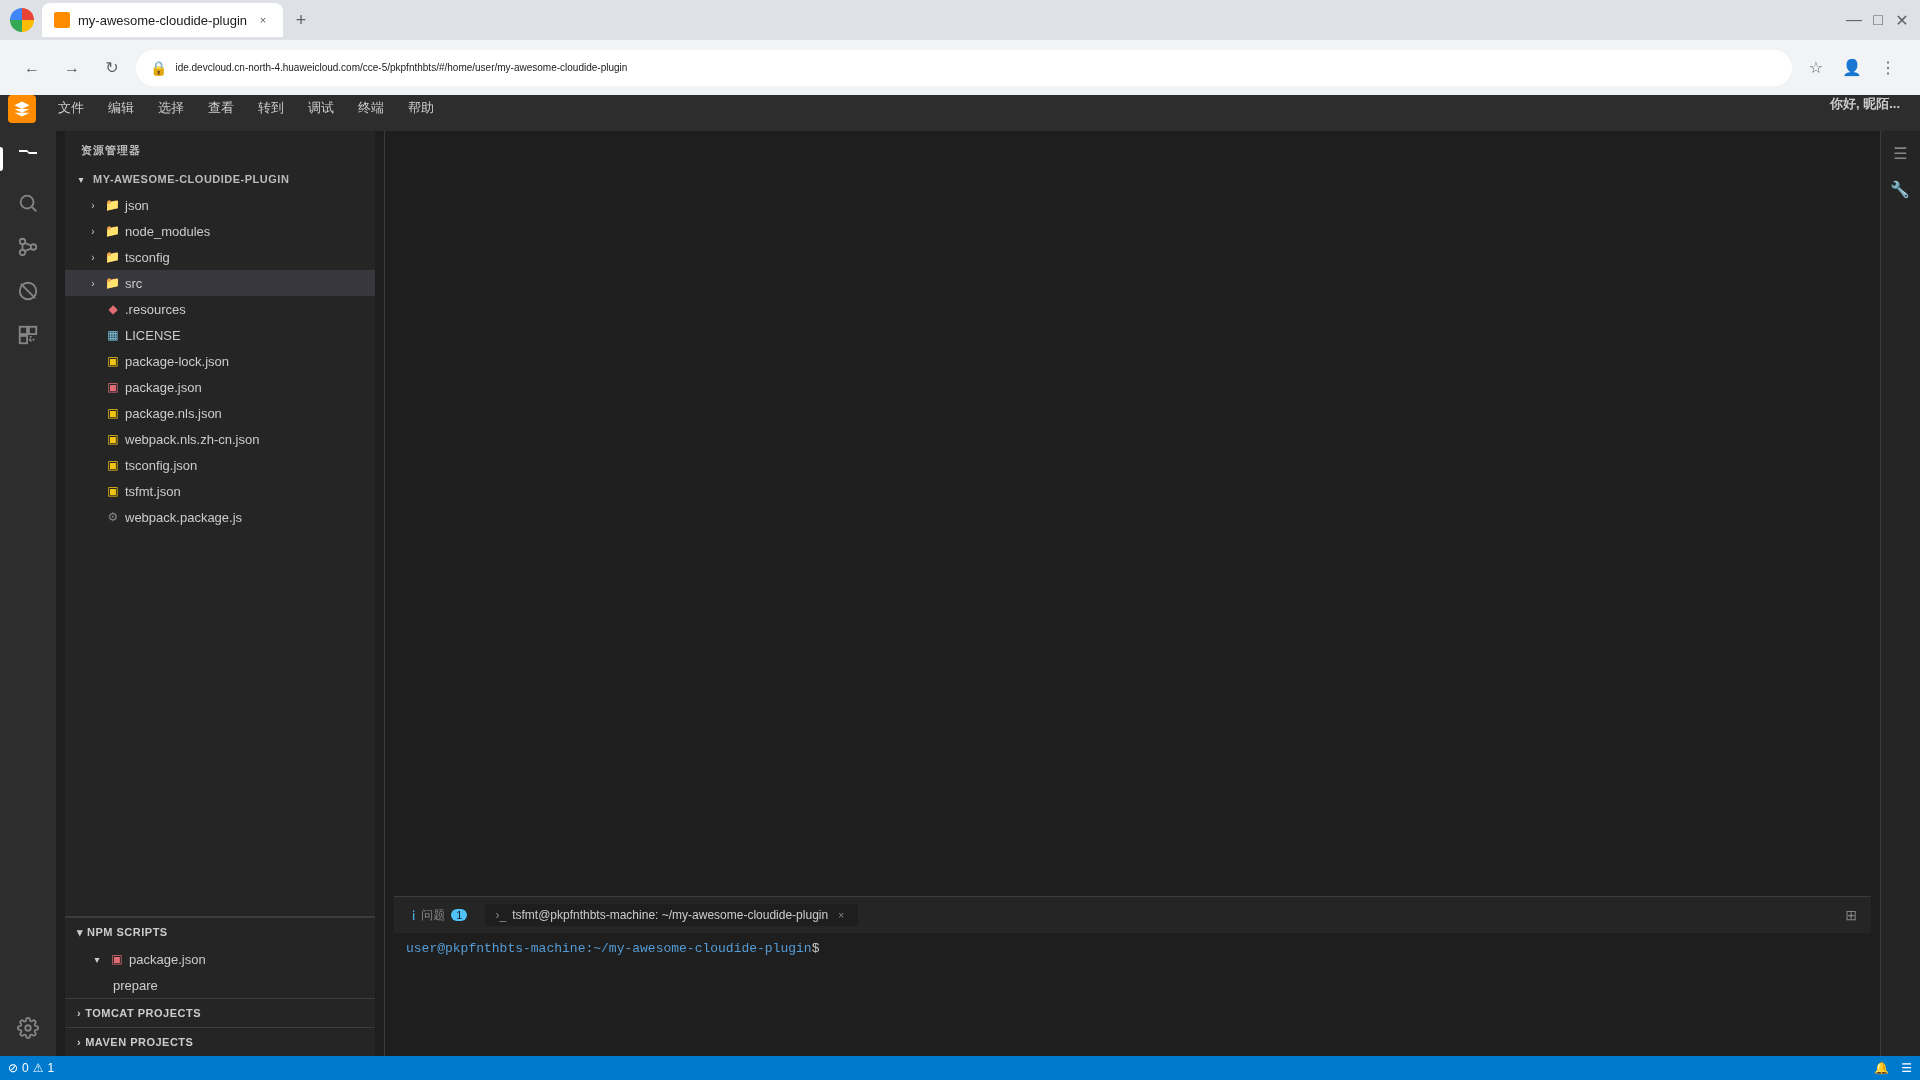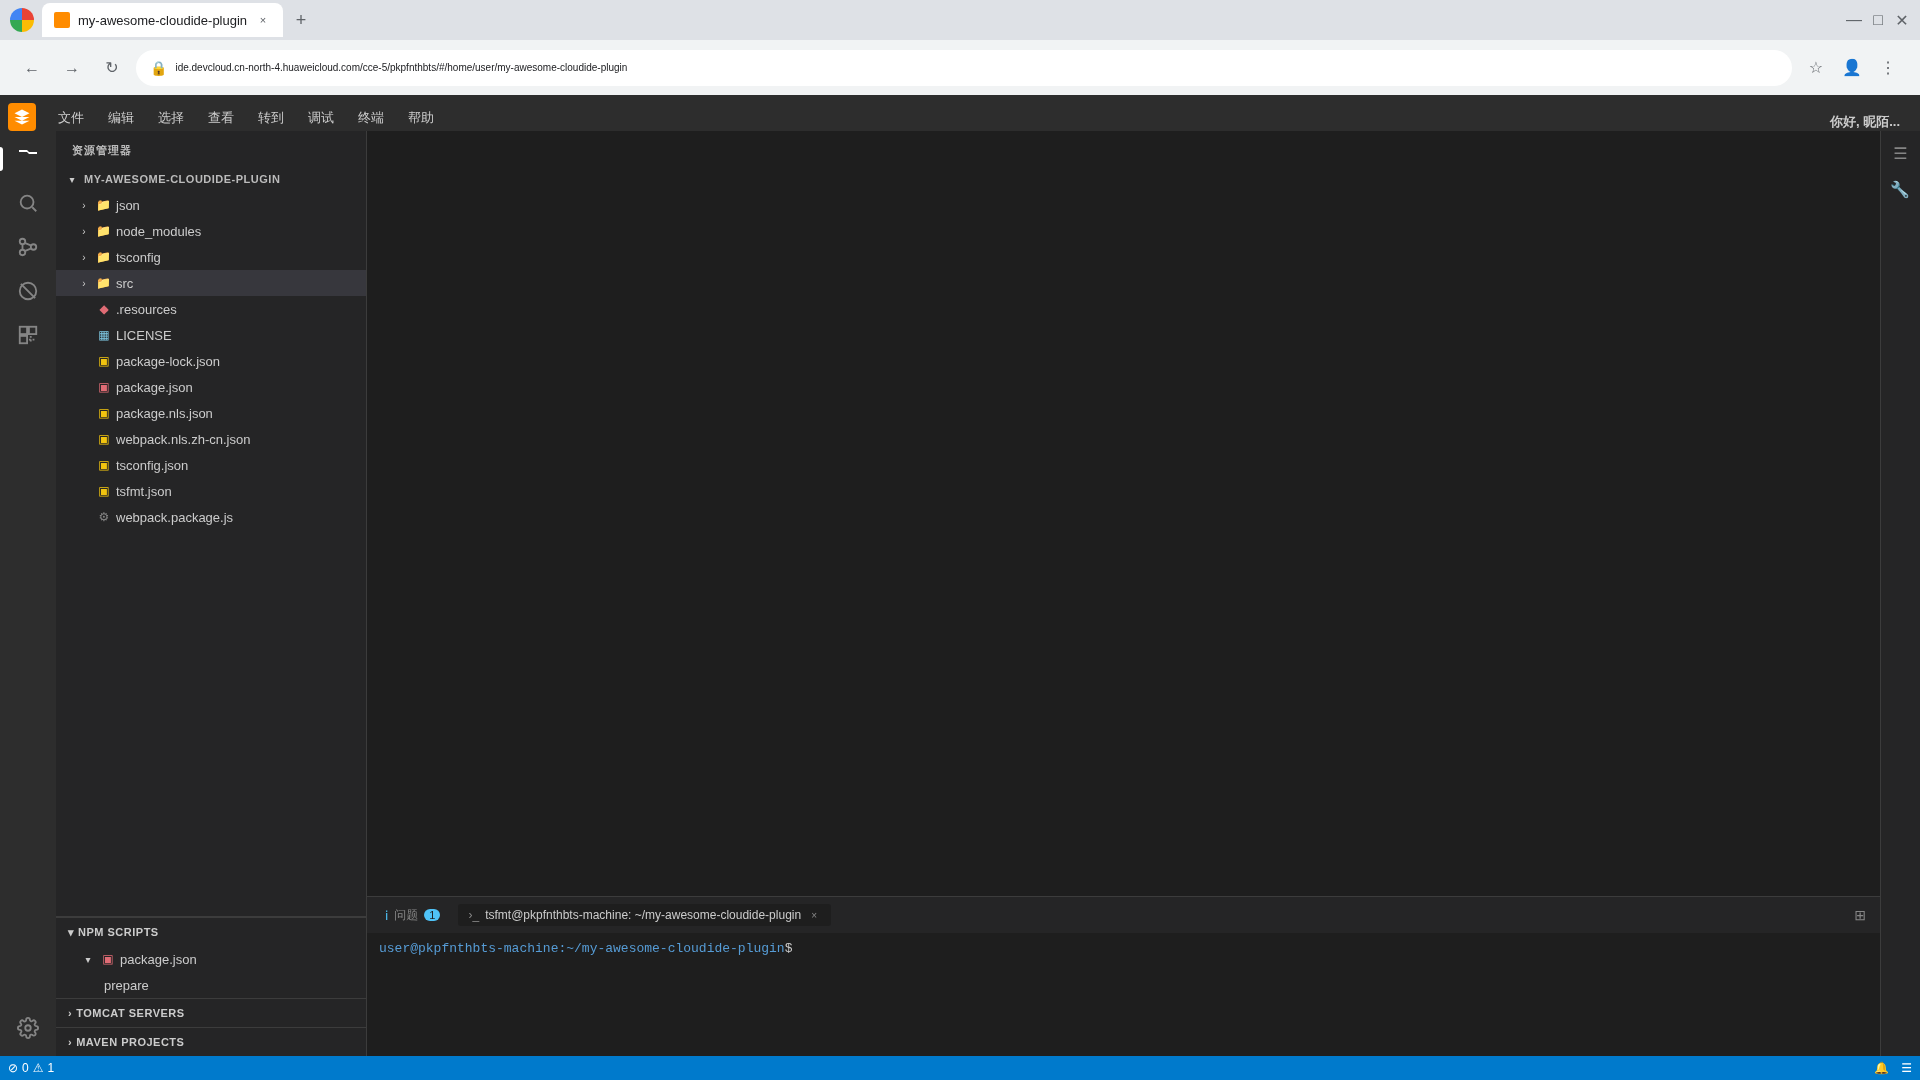--- a/index.html
+++ b/index.html
@@ -163,21 +163,21 @@
       flex-direction: column;
       height: calc(1080px - 95px);
       background: #1e1e1e;
     }
 
     
     .menubar {
       height: 36px;
       background: #2d2d2d;
       display: flex;
-      align-items: flex-end;
+      align-items: flex-start;
       padding: 0 8px;
       gap: 4px;
       flex-shrink: 0;
     }
     .app-logo {
       width: 28px;
       height: 28px;
       background: #ff8c00;
       border-radius: 4px;
       display: flex;
@@ -201,20 +201,21 @@
       font-size: 13px;
       padding: 0 12px;
       font-weight: bold;
     }
 
     
     .main-content {
       display: flex;
       flex: 1;
       overflow: hidden;
+      gap: 9px;
     }
 
     
     .activity-bar {
       width: 56px;
       background: #2d2d2d;
       display: flex;
       flex-direction: column;
       align-items: center;
       padding: 8px 0;
@@ -676,21 +677,21 @@
             <span class="tree-label">package.json</span>
           </div>
           <div class="tree-item" style="padding-left:48px;">
             <span class="tree-label">prepare</span>
           </div>
         </div>
 
         <div class="panel-section">
           <div class="panel-header">
             <span>›</span>
-            <span>TOMCAT SERVERS</span>
+            <span>TOMCAT PROJECTS</span>
           </div>
         </div>
 
         <div class="panel-section">
           <div class="panel-header">
             <span>›</span>
             <span>MAVEN PROJECTS</span>
           </div>
         </div>
 

